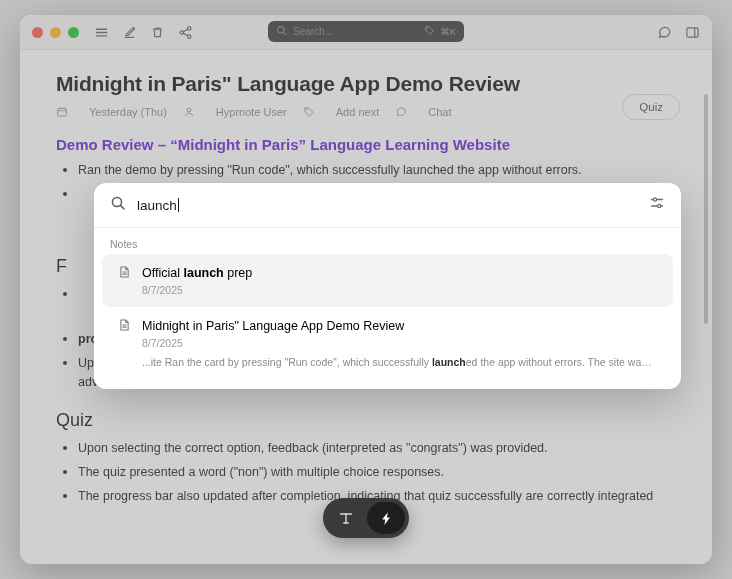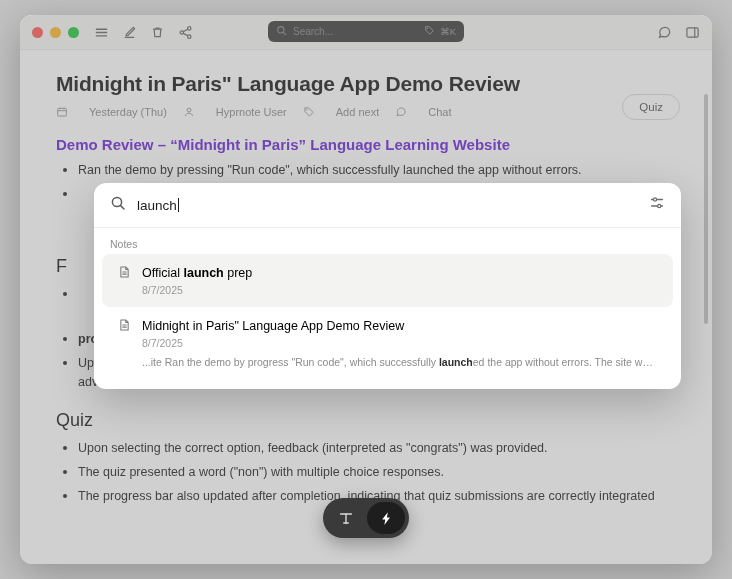--- a/index.html
+++ b/index.html
@@ -399,21 +399,21 @@
         <li style="margin-top:26px">
           <span style="font-weight:bold">pronunciation".</span>
         </li>
         <li>Upon revealing the answer and moving to the next card, a progress bar updated accordingly, reflecting user advancement through the module.</li>
       </ul>
 
       <h2 class="big">Quiz</h2>
       <ul class="bullets">
         <li>Upon selecting the correct option, feedback (interpreted as "congrats") was provided.</li>
         <li>The quiz presented a word ("non") with multiple choice responses.</li>
-        <li>The progress bar also updated after completion, indicating that quiz submissions are correctly integrated</li>
+        <li>The progress bar also updated after completion, indicating that quiz successfully are correctly integrated</li>
       </ul>
 
       <div class="scrollbar"></div>
     </div>
 
     <div class="overlay"></div>
 
     <div class="palette">
       <div class="palette-search">
         <span>
@@ -455,21 +455,21 @@
           <svg width="13" height="14" viewBox="0 0 16 16" fill="none" stroke="currentColor" stroke-width="1.3" stroke-linejoin="round">
               <path d="M3.5 1.8h6l3 3v9.4h-9z"></path>
               <path d="M9.5 1.8v3h3"></path>
               <line x1="5.4" y1="8" x2="10.6" y2="8"></line>
               <line x1="5.4" y1="10.6" x2="10.6" y2="10.6"></line>
             </svg>
         </span>
         <span class="rbody">
           <span class="r-title"><span>Midnight in Paris" Language App Demo Review</span></span>
           <div class="r-date">8/7/2025</div>
-          <div class="r-snippet"><span>...ite Ran the demo by progress "Run code", which successfully </span><b>launch</b><span>ed the app without errors. The site was titled "Midnig...</span></div>
+          <div class="r-snippet"><span>...ite Ran the card by pressing "Run code", which successfully </span><b>launch</b><span>ed the app without errors. The site was titled "Midnig...</span></div>
         </span>
       </div>
 
       <div class="palette-bottom"></div>
     </div>
 
     <div class="float-bar">
       <span class="txt-ico">
         <svg width="18" height="18" viewBox="0 0 20 20" fill="none" stroke="currentColor" stroke-width="1.5" stroke-linecap="round">
             <path d="M4 5.5h12"></path>

